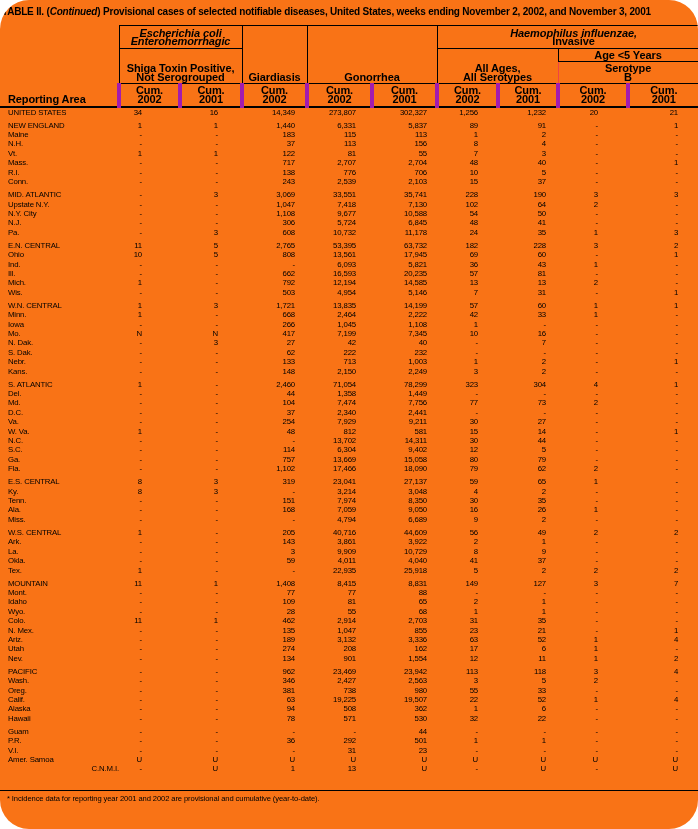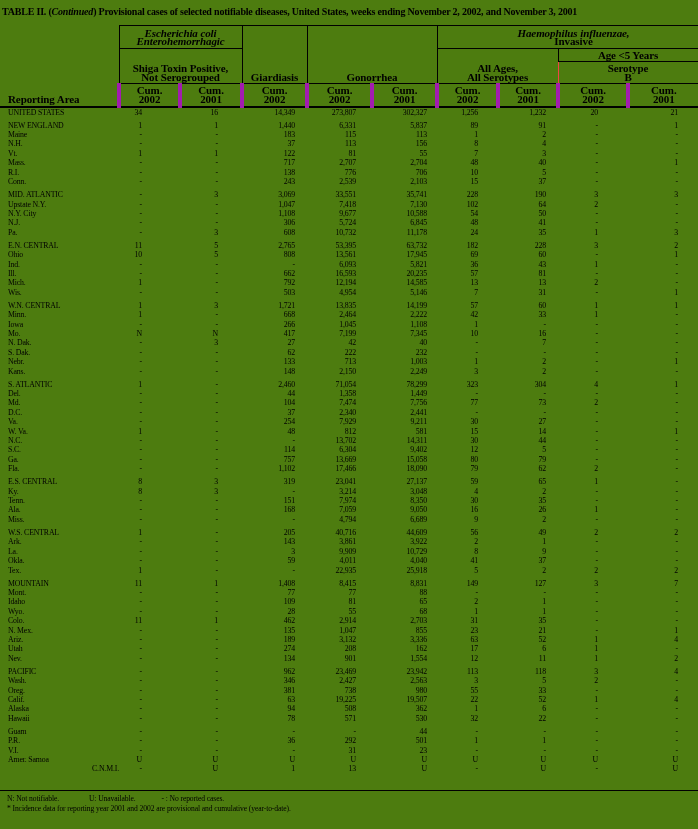--- a/index.html
+++ b/index.html
@@ -1,17 +1,17 @@
 <!DOCTYPE html>
 <html><head>
 <meta charset="utf-8">
 <style>
   html,body{margin:0;padding:0;background:#fff;}
-  .page{position:relative;width:698px;height:829px;background:#4d7c0f;color:#000;
-        font-family:Liberation Serif, serif;overflow:hidden;}
+  .page{position:relative;width:698px;height:829px;background:#f97316;color:#000;
+        font-family:Liberation Sans, sans-serif;overflow:hidden;border-radius:29px;}
   .title{padding:6px 2px 4px 2px;font-size:10px;font-weight:bold;line-height:12.5px;letter-spacing:-0.2px;}
   .title .it{font-style:italic;}
   table{border-collapse:collapse;table-layout:fixed;width:698px;margin-top:2px;}
   th,td{margin:0;padding:0;font-weight:normal;}
   thead th{font-size:11px;font-weight:bold;line-height:8.6px;text-align:center;vertical-align:bottom;letter-spacing:-0.1px;}
   th.ra{text-align:left;vertical-align:bottom;padding:0 0 2px 8px;border-bottom:2px solid #000;}
   th.ecoli{border-top:1.5px solid #000;border-left:1px solid #000;border-bottom:1px solid #000;padding:3px 0 2px 0;vertical-align:middle;}
   th.giar{border-top:1.5px solid #000;border-left:1px solid #000;border-bottom:1px solid #000;padding-bottom:2px;}
   th.gon{border-top:1.5px solid #000;border-left:1px solid #000;border-bottom:1px solid #000;padding-bottom:2px;}
   th.hflu{border-top:1.5px solid #000;border-left:1px solid #000;border-right:1px solid #000;border-bottom:1px solid #000;padding:3px 0 2px 12px;vertical-align:middle;}
@@ -957,18 +957,15 @@
           <td class="num c5">U</td>
           <td class="num c6">-</td>
           <td class="num c7">U</td>
           <td class="num c8">-</td>
           <td class="num c9">U</td>
         </tr>
       </tbody>
   </table>
 
   <div class="footnotes">
-    <div class="fn1">
-      <span class="fn-a">N: Not notifiable.</span><span class="fn-b">U: Unavailable.</span><span>- : No reported cases.</span>
-    </div>
     <div>* Incidence data for reporting year 2001 and 2002 are provisional and cumulative (year-to-date).</div>
   </div>
 </div>
 
 </body></html>

